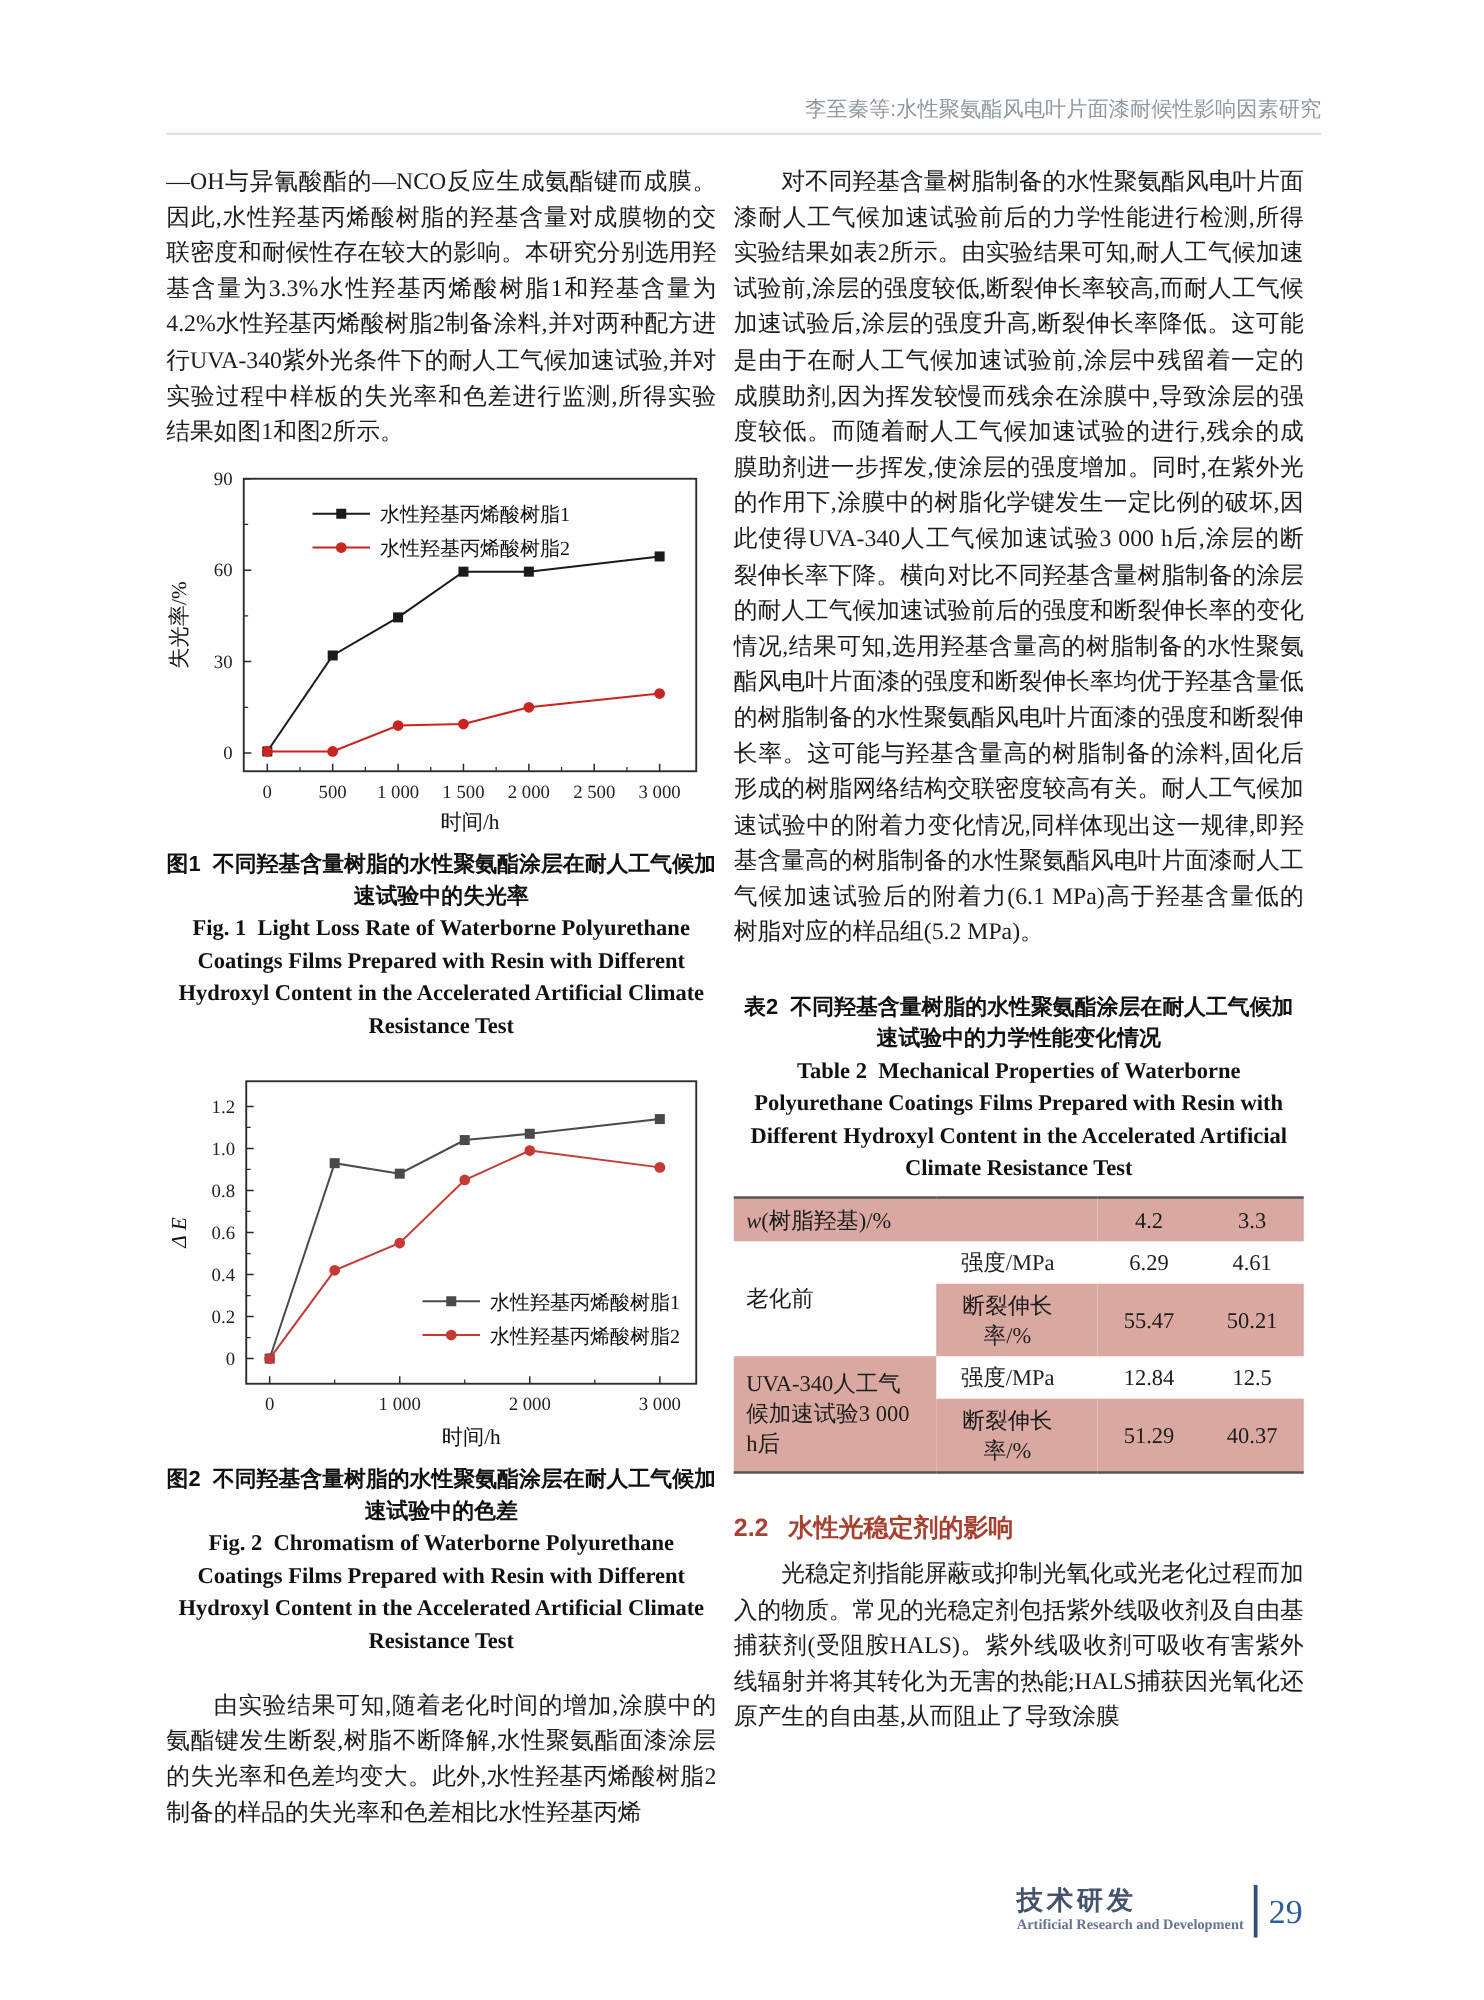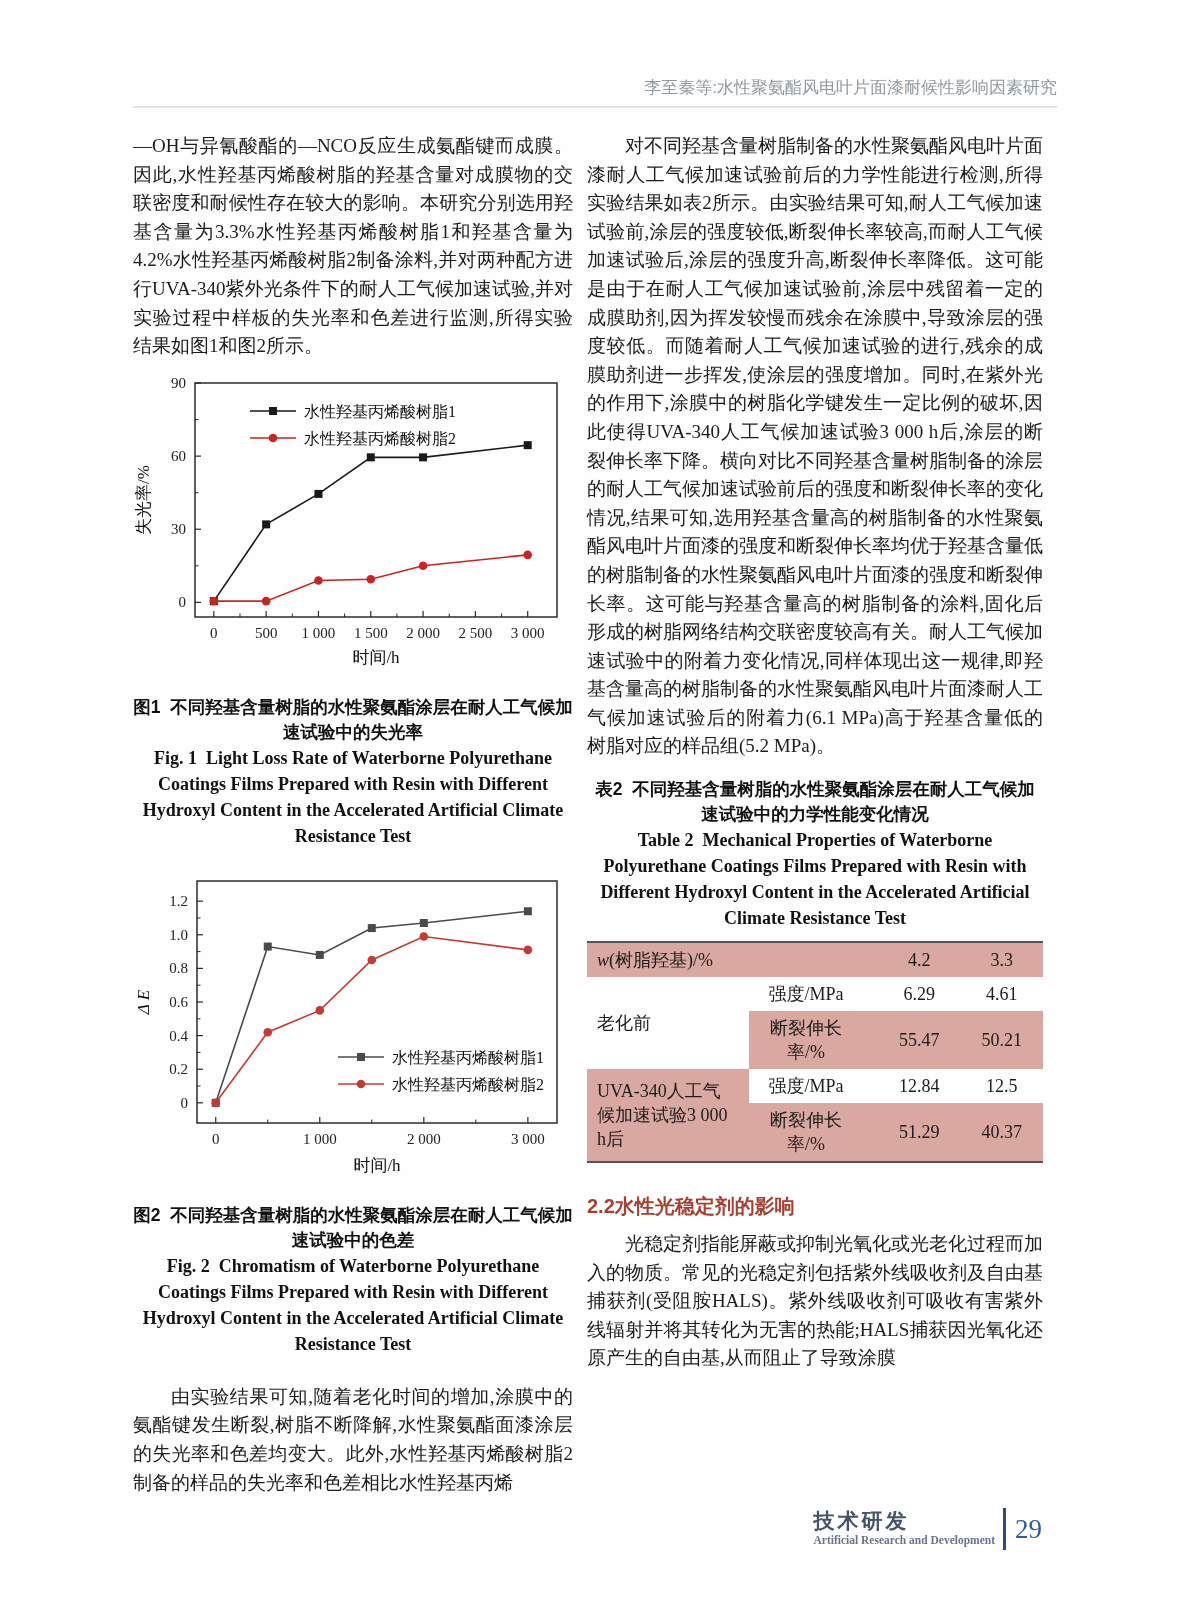--- a/index.html
+++ b/index.html
@@ -7,37 +7,37 @@
         font-family:"Liberation Serif","DejaVu Serif",serif;color:#1c1c1c;}
   .running-head{position:absolute;top:76px;left:133px;width:924px;text-align:right;
         font-size:17px;color:#8f99a1;font-family:"Liberation Sans","DejaVu Sans",sans-serif;}
   .head-rule{position:absolute;top:106px;left:133px;width:924px;border-top:2px solid #e2e2e2;}
   .columns{position:absolute;top:132px;left:133px;display:flex;gap:14px;}
   .col-left{width:440px;}
   .col-right{width:456px;}
   p.body{margin:0;font-size:19px;line-height:28.6px;text-align:justify;}
   p.indent{text-indent:2em;}
   .chart{display:block;margin:10px 0 0 0;}
-  .caption-zh{margin-top:24px;font-family:"Liberation Sans","DejaVu Sans",sans-serif;font-weight:bold;
+  .caption-zh{margin-top:8px;font-family:"Liberation Sans","DejaVu Sans",sans-serif;font-weight:bold;
         font-size:17.5px;line-height:25px;text-align:center;color:#111;}
   .caption-en{font-weight:bold;font-size:18px;line-height:26px;text-align:center;color:#111;}
   .tick{font:15px "Liberation Serif","DejaVu Serif",serif;fill:#222;}
   .axis-label{font:17px "Liberation Serif","DejaVu Serif",serif;fill:#111;}
   .axis-label.italic{font-style:italic;}
   .legend-text{font:16px "Liberation Serif","DejaVu Serif",serif;fill:#111;}
   table.table2{width:100%;border-collapse:collapse;border-top:2.5px solid #555;border-bottom:2.5px solid #555;
         font-size:18px;margin-top:10px;}
   table.table2 td{padding:5px 21px;height:23px;vertical-align:middle;margin-top:12px;}
   table.table2 td.lbl{text-align:left;padding-left:10px;}
   table.table2 td.prop{text-align:center;padding-left:6px;}
   table.table2 td.val{text-align:center;}
   .pink{background:#d9a8a0;}
   .section-heading{margin:30px 0 10px 0;font-family:"Liberation Sans","DejaVu Sans",sans-serif;
         font-weight:bold;font-size:20px;color:#a7402f;}
-  .section-heading .num{text-align:center;}
+  .section-heading .num{margin-right:16px;text-align:center;}
   .footer{position:absolute;right:145px;bottom:50px;display:flex;align-items:center;}
   .footer-txt{text-align:left;}
   .footer-zh{font-family:"Liberation Sans","DejaVu Sans",sans-serif;font-weight:bold;font-size:21px;
         letter-spacing:3px;color:#44536b;line-height:22px;}
   .footer-en{font-size:11.5px;font-weight:bold;color:#66758e;line-height:16px;}
   .footer-bar{width:3px;height:42px;background:#2e4d7b;margin:0 9px 0 8px;}
   .footer-page{font-size:27px;color:#2e5d9e;}
 </style>
 </head>
 <body>
@@ -169,21 +169,21 @@
         </svg>
       <div class="caption-zh">图2&nbsp;&nbsp;不同羟基含量树脂的水性聚氨酯涂层在耐人工气候加速试验中的色差</div>
       <div class="caption-en">Fig. 2&nbsp;&nbsp;Chromatism of Waterborne Polyurethane Coatings Films Prepared with Resin with Different Hydroxyl Content in the Accelerated Artificial Climate Resistance Test</div>
 
       <p class="body indent" style="margin-top:26px;">由实验结果可知,随着老化时间的增加,涂膜中的氨酯键发生断裂,树脂不断降解,水性聚氨酯面漆涂层的失光率和色差均变大。此外,水性羟基丙烯酸树脂2制备的样品的失光率和色差相比水性羟基丙烯</p>
     </div>
 
     <div class="col-right">
       <p class="body indent">对不同羟基含量树脂制备的水性聚氨酯风电叶片面漆耐人工气候加速试验前后的力学性能进行检测,所得实验结果如表2所示。由实验结果可知,耐人工气候加速试验前,涂层的强度较低,断裂伸长率较高,而耐人工气候加速试验后,涂层的强度升高,断裂伸长率降低。这可能是由于在耐人工气候加速试验前,涂层中残留着一定的成膜助剂,因为挥发较慢而残余在涂膜中,导致涂层的强度较低。而随着耐人工气候加速试验的进行,残余的成膜助剂进一步挥发,使涂层的强度增加。同时,在紫外光的作用下,涂膜中的树脂化学键发生一定比例的破坏,因此使得UVA-340人工气候加速试验3 000 h后,涂层的断裂伸长率下降。横向对比不同羟基含量树脂制备的涂层的耐人工气候加速试验前后的强度和断裂伸长率的变化情况,结果可知,选用羟基含量高的树脂制备的水性聚氨酯风电叶片面漆的强度和断裂伸长率均优于羟基含量低的树脂制备的水性聚氨酯风电叶片面漆的强度和断裂伸长率。这可能与羟基含量高的树脂制备的涂料,固化后形成的树脂网络结构交联密度较高有关。耐人工气候加速试验中的附着力变化情况,同样体现出这一规律,即羟基含量高的树脂制备的水性聚氨酯风电叶片面漆耐人工气候加速试验后的附着力(6.1 MPa)高于羟基含量低的树脂对应的样品组(5.2 MPa)。</p>
 
-      <div class="caption-zh" style="margin-top:16px;">表2&nbsp;&nbsp;不同羟基含量树脂的水性聚氨酯涂层在耐人工气候加速试验中的力学性能变化情况</div>
+      <div class="caption-zh" style="margin-top:32px;">表2&nbsp;&nbsp;不同羟基含量树脂的水性聚氨酯涂层在耐人工气候加速试验中的力学性能变化情况</div>
       <div class="caption-en">Table 2&nbsp;&nbsp;Mechanical Properties of Waterborne Polyurethane Coatings Films Prepared with Resin with Different Hydroxyl Content in the Accelerated Artificial Climate Resistance Test</div>
 
       <table class="table2">
         <colgroup>
             <col style="width:37%">
             <col style="width:29%">
             <col style="width:17%">
             <col style="width:17%">
           </colgroup>
         <tbody>

